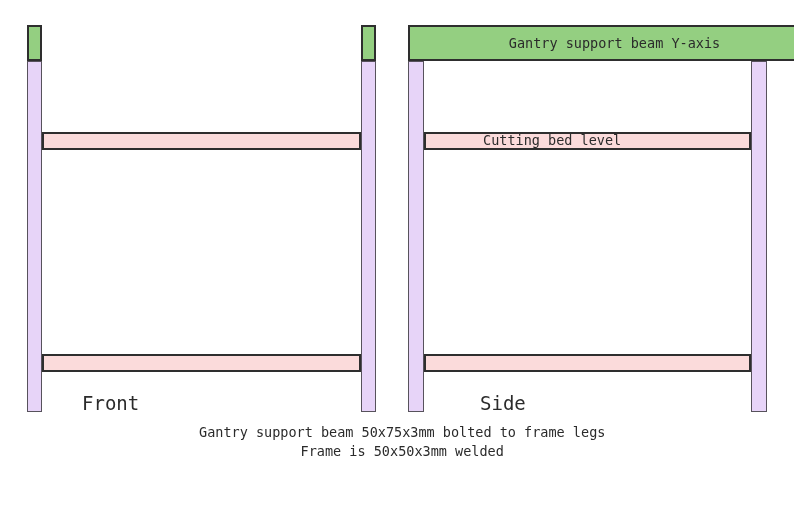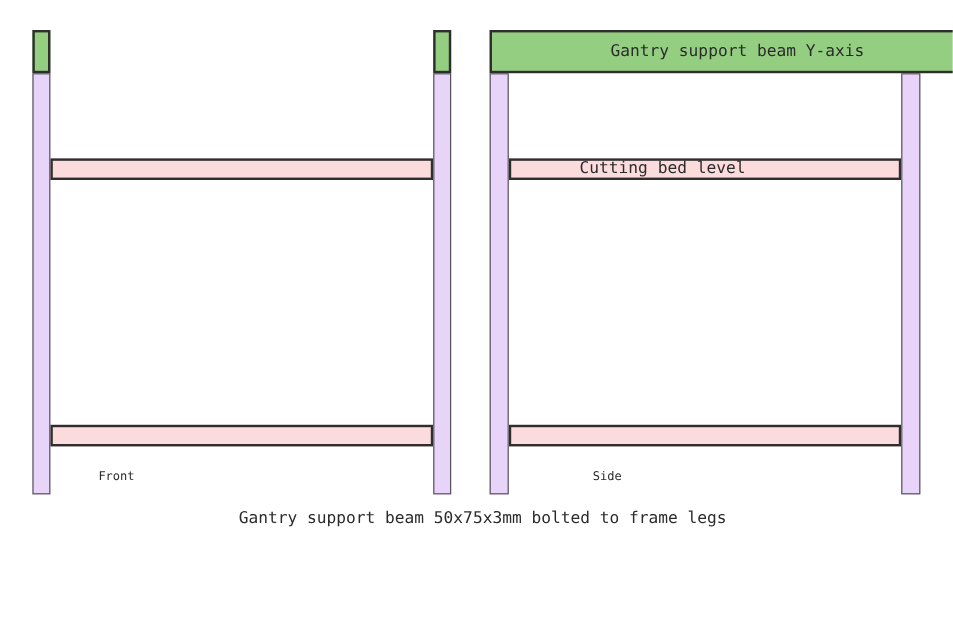--- a/index.html
+++ b/index.html
@@ -36,21 +36,21 @@
     display: flex;
     align-items: center;
     font-size: 13.5px;
     white-space: nowrap;
   }
   .centered {
     justify-content: center;
   }
   .view-label {
     position: absolute;
-    font-size: 10px;
+    font-size: 19px;
     white-space: nowrap;
   }
   .notes {
     position: absolute;
     left: 199px;
     top: 423px;
     font-size: 13.5px;
     line-height: 18.7px;
     white-space: nowrap;
     text-align: center;
@@ -64,21 +64,21 @@
   .f-bed     { left: 42px;  top: 132px; width: 319px; height: 18px;  }
   .f-low     { left: 42px;  top: 354px; width: 319px; height: 18px;  }
   .f-label   { left: 82px;  top: 392px; }
 
   
   .s-gantry  { left: 408px; top: 25px;  width: 413px; height: 36px;  }
   .s-leg-l   { left: 408px; top: 61px;  width: 16px;  height: 351px; }
   .s-leg-r   { left: 751px; top: 61px;  width: 16px;  height: 351px; }
   .s-bed     { left: 424px; top: 132px; width: 327px; height: 18px; padding-left: 57px; align-items: flex-end; }
   .s-low     { left: 424px; top: 354px; width: 327px; height: 18px;  }
-  .s-label   { left: 494px; top: 392px; text-align: right; }
+  .s-label   { left: 480px; top: 392px; text-align: right; }
 </style>
 </head>
 <body>
 
 <div class="canvas">
 
   <div>
     <div class="shape green  f-cap-l"></div>
     <div class="shape green  f-cap-r"></div>
     <div class="shape purple f-leg-l"></div>
@@ -96,15 +96,16 @@
     <div class="shape purple s-leg-r"></div>
     <div class="shape pink beam-label s-bed">
       <span>Cutting bed level</span>
     </div>
     <div class="shape pink s-low"></div>
     <div class="view-label s-label">Side</div>
   </div>
 
   <div class="notes">
     <div>Gantry support beam 50x75x3mm bolted to frame legs</div>
+    <div>Frame is 50x50x3mm welded</div>
   </div>
 
 </div>
 
 </body></html>

